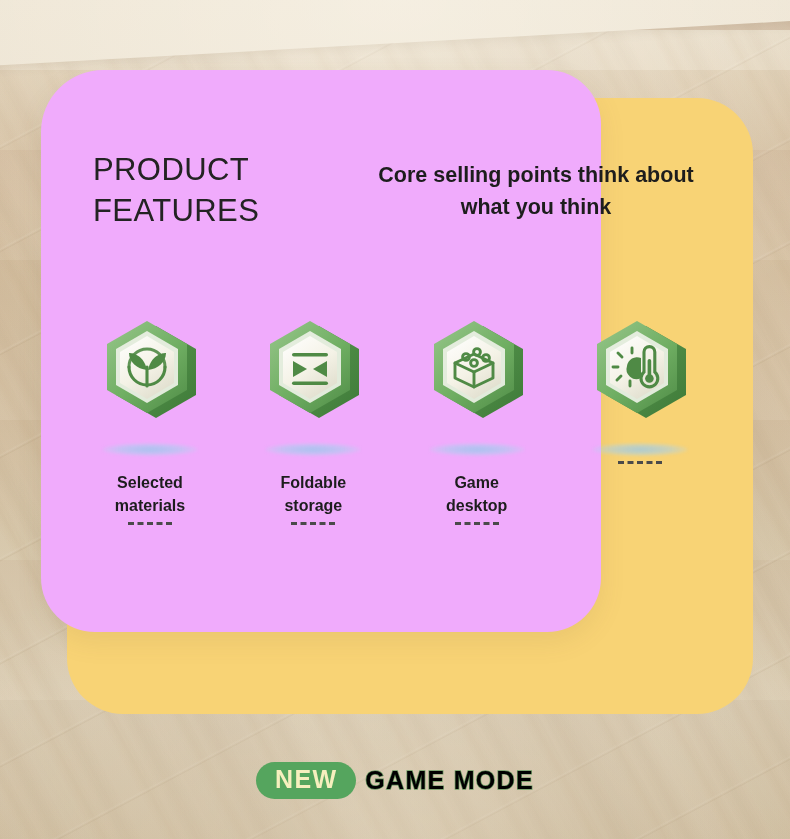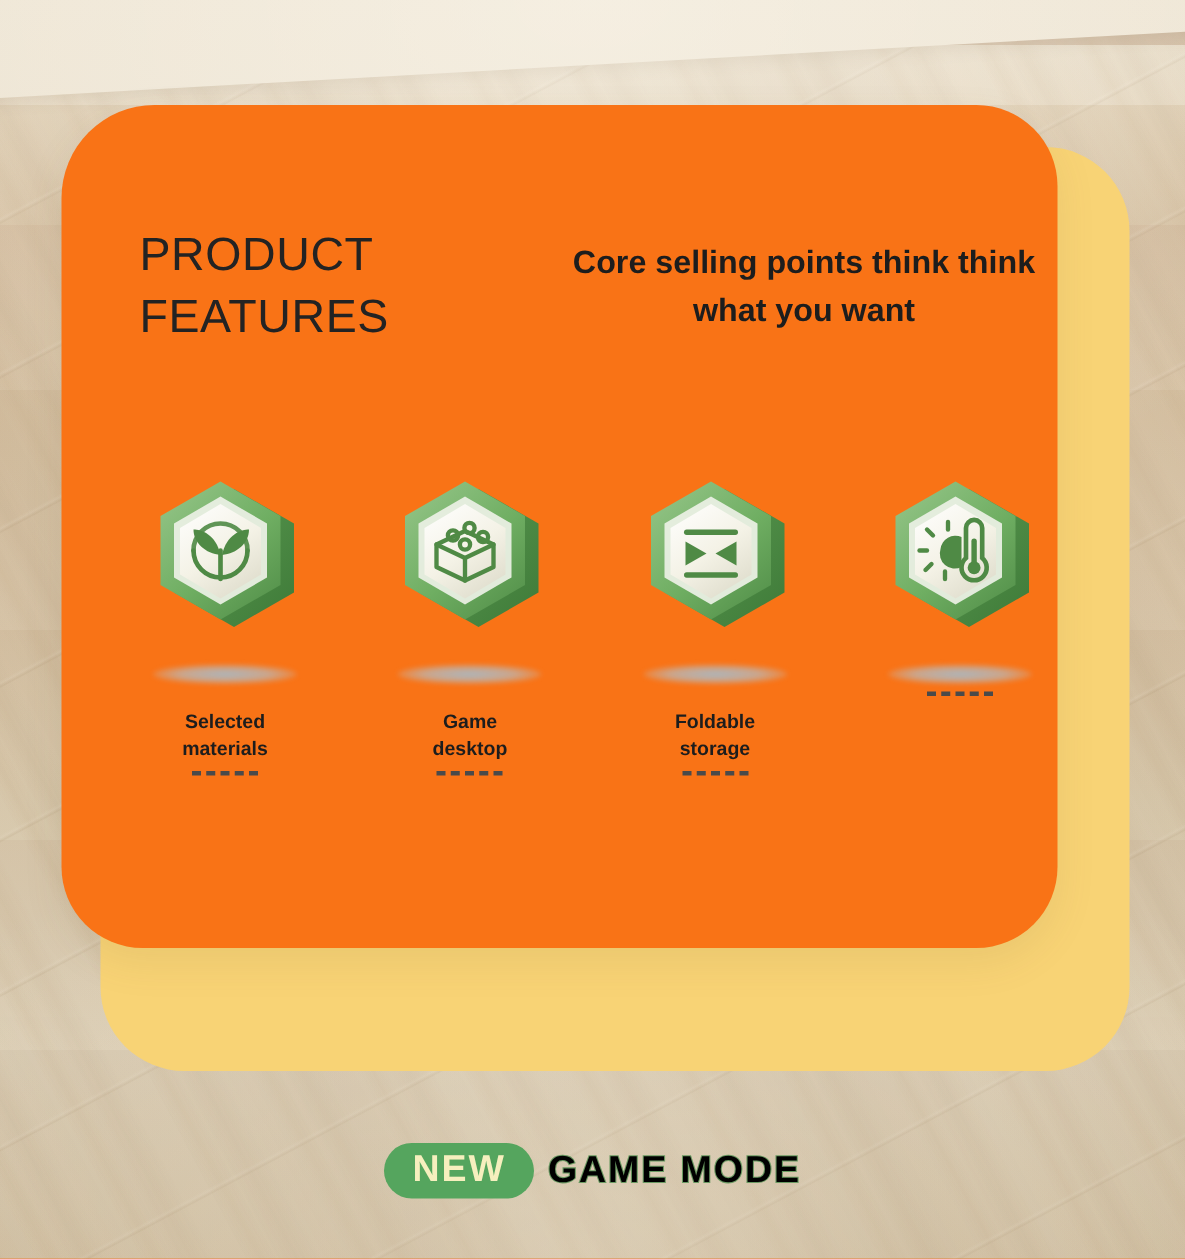--- a/index.html
+++ b/index.html
@@ -99,23 +99,23 @@
     top: 28px;
     width: 686px;
     height: 616px;
     background: #f8d375;
     border-radius: 56px 56px 56px 56px;
   }
   .card-white {
     position: absolute;
     left: 0;
     top: 0;
-    width: 664px;
+    width: 560px;
     height: 562px;
-    background: #f97316;
+    background: #f0abfc;
     border-radius: 62px 54px 54px 54px;
     box-shadow: 0 10px 26px rgba(120,95,60,0.10);
   }
 
   
   .head-row {
     position: absolute;
     left: 0;
     top: 88px;
     width: 694px;
@@ -176,21 +176,21 @@
     background: radial-gradient(ellipse at center,
       rgba(150,200,235,0.78) 0%,
       rgba(165,208,238,0.55) 45%,
       rgba(200,228,245,0.12) 74%,
       rgba(255,255,255,0) 100%);
     filter: blur(1.6px);
   }
   .feature-label {
     margin-top: 16px;
     text-align: center;
-    font-size: 13px;
+    font-size: 16px;
     line-height: 1.42;
     font-weight: bold;
     color: #1d1d1d;
     white-space: pre-line;
   }
   .dash-line {
     margin-top: 5px;
     width: 44px;
     height: 0;
     border-top: 3px dashed #4a4a4a;
@@ -239,21 +239,21 @@
   <div class="wood-wash"></div>
 </div>
 
 <div class="card-wrap">
   <div class="card-yellow"></div>
   <div class="card-white">
 
     <div class="head-row">
       <div class="title-left">PRODUCT
 FEATURES</div>
-      <div class="title-right">Core selling points think think what you want</div>
+      <div class="title-right">Core selling points think about what you think</div>
     </div>
 
     <div class="features">
 
       <div class="feature">
         <div class="icon-box">
           <svg width="126" height="118" viewBox="0 0 126 118">
             <defs>
               <linearGradient id="hexSide1" x1="0" y1="0" x2="1" y2="1">
                 <stop offset="0" stop-color="#5f9e55"></stop>
@@ -288,20 +288,59 @@
         <div class="icon-shadow"></div>
         <div class="feature-label">Selected
 materials</div>
         <div class="dash-line"></div>
       </div>
 
       <div class="feature">
         <div class="icon-box">
           <svg width="126" height="118" viewBox="0 0 126 118">
             <defs>
+              <linearGradient id="hexSide3" x1="0" y1="0" x2="1" y2="1">
+                <stop offset="0" stop-color="#5f9e55"></stop>
+                <stop offset="1" stop-color="#3e7a38"></stop>
+              </linearGradient>
+              <linearGradient id="hexTop3" x1="0.1" y1="0" x2="0.9" y2="1">
+                <stop offset="0" stop-color="#94c487"></stop>
+                <stop offset="0.55" stop-color="#6fae62"></stop>
+                <stop offset="1" stop-color="#528f49"></stop>
+              </linearGradient>
+              <linearGradient id="hexIn3" x1="0" y1="0" x2="0.6" y2="1">
+                <stop offset="0" stop-color="#ffffff"></stop>
+                <stop offset="0.6" stop-color="#f4f2e6"></stop>
+                <stop offset="1" stop-color="#e2e0d0"></stop>
+              </linearGradient>
+            </defs>
+            <g transform="translate(60,58)">
+              <polygon points="-40,-24 0,-47 40,-24 40,22 0,45 -40,22" fill="url(#hexSide3)" transform="translate(9,5)"></polygon>
+              <polygon points="-40,-24 0,-47 40,-24 40,22 0,45 -40,22" fill="url(#hexTop3)"></polygon>
+              <polygon points="-31,-19 0,-37 31,-19 31,17 0,35 -31,17" fill="#e9efe3" opacity="0.95"></polygon>
+              <polygon points="-27,-16 0,-32 27,-16 27,15 0,31 -27,15" fill="url(#hexIn3)"></polygon>
+              <g transform="translate(0,1)">
+                <rect x="-18" y="-16" width="36" height="3.6" rx="1.8" fill="#4f8a45"></rect>
+                <rect x="-18" y="12.5" width="36" height="3.6" rx="1.8" fill="#4f8a45"></rect>
+                <path d="M -17,-8 L -17,8 L -3,0 Z" fill="#4f8a45"></path>
+                <path d="M 17,-8 L 17,8 L 3,0 Z" fill="#4f8a45"></path>
+              </g>
+            </g>
+          </svg>
+        </div>
+        <div class="icon-shadow"></div>
+        <div class="feature-label">Foldable
+storage</div>
+        <div class="dash-line"></div>
+      </div>
+
+      <div class="feature">
+        <div class="icon-box">
+          <svg width="126" height="118" viewBox="0 0 126 118">
+            <defs>
               <linearGradient id="hexSide2" x1="0" y1="0" x2="1" y2="1">
                 <stop offset="0" stop-color="#5f9e55"></stop>
                 <stop offset="1" stop-color="#3e7a38"></stop>
               </linearGradient>
               <linearGradient id="hexTop2" x1="0.1" y1="0" x2="0.9" y2="1">
                 <stop offset="0" stop-color="#94c487"></stop>
                 <stop offset="0.55" stop-color="#6fae62"></stop>
                 <stop offset="1" stop-color="#528f49"></stop>
               </linearGradient>
               <linearGradient id="hexIn2" x1="0" y1="0" x2="0.6" y2="1">
@@ -323,59 +362,20 @@
                 <circle cx="3" cy="-18" r="3.4"></circle>
                 <circle cx="12" cy="-12" r="3.4"></circle>
                 <circle cx="0" cy="-7" r="3.4"></circle>
               </g>
             </g>
           </svg>
         </div>
         <div class="icon-shadow"></div>
         <div class="feature-label">Game
 desktop</div>
-        <div class="dash-line"></div>
-      </div>
-
-      <div class="feature">
-        <div class="icon-box">
-          <svg width="126" height="118" viewBox="0 0 126 118">
-            <defs>
-              <linearGradient id="hexSide3" x1="0" y1="0" x2="1" y2="1">
-                <stop offset="0" stop-color="#5f9e55"></stop>
-                <stop offset="1" stop-color="#3e7a38"></stop>
-              </linearGradient>
-              <linearGradient id="hexTop3" x1="0.1" y1="0" x2="0.9" y2="1">
-                <stop offset="0" stop-color="#94c487"></stop>
-                <stop offset="0.55" stop-color="#6fae62"></stop>
-                <stop offset="1" stop-color="#528f49"></stop>
-              </linearGradient>
-              <linearGradient id="hexIn3" x1="0" y1="0" x2="0.6" y2="1">
-                <stop offset="0" stop-color="#ffffff"></stop>
-                <stop offset="0.6" stop-color="#f4f2e6"></stop>
-                <stop offset="1" stop-color="#e2e0d0"></stop>
-              </linearGradient>
-            </defs>
-            <g transform="translate(60,58)">
-              <polygon points="-40,-24 0,-47 40,-24 40,22 0,45 -40,22" fill="url(#hexSide3)" transform="translate(9,5)"></polygon>
-              <polygon points="-40,-24 0,-47 40,-24 40,22 0,45 -40,22" fill="url(#hexTop3)"></polygon>
-              <polygon points="-31,-19 0,-37 31,-19 31,17 0,35 -31,17" fill="#e9efe3" opacity="0.95"></polygon>
-              <polygon points="-27,-16 0,-32 27,-16 27,15 0,31 -27,15" fill="url(#hexIn3)"></polygon>
-              <g transform="translate(0,1)">
-                <rect x="-18" y="-16" width="36" height="3.6" rx="1.8" fill="#4f8a45"></rect>
-                <rect x="-18" y="12.5" width="36" height="3.6" rx="1.8" fill="#4f8a45"></rect>
-                <path d="M -17,-8 L -17,8 L -3,0 Z" fill="#4f8a45"></path>
-                <path d="M 17,-8 L 17,8 L 3,0 Z" fill="#4f8a45"></path>
-              </g>
-            </g>
-          </svg>
-        </div>
-        <div class="icon-shadow"></div>
-        <div class="feature-label">Foldable
-storage</div>
         <div class="dash-line"></div>
       </div>
 
       <div class="feature">
         <div class="icon-box">
           <svg width="126" height="118" viewBox="0 0 126 118">
             <defs>
               <linearGradient id="hexSide4" x1="0" y1="0" x2="1" y2="1">
                 <stop offset="0" stop-color="#5f9e55"></stop>
                 <stop offset="1" stop-color="#3e7a38"></stop>

